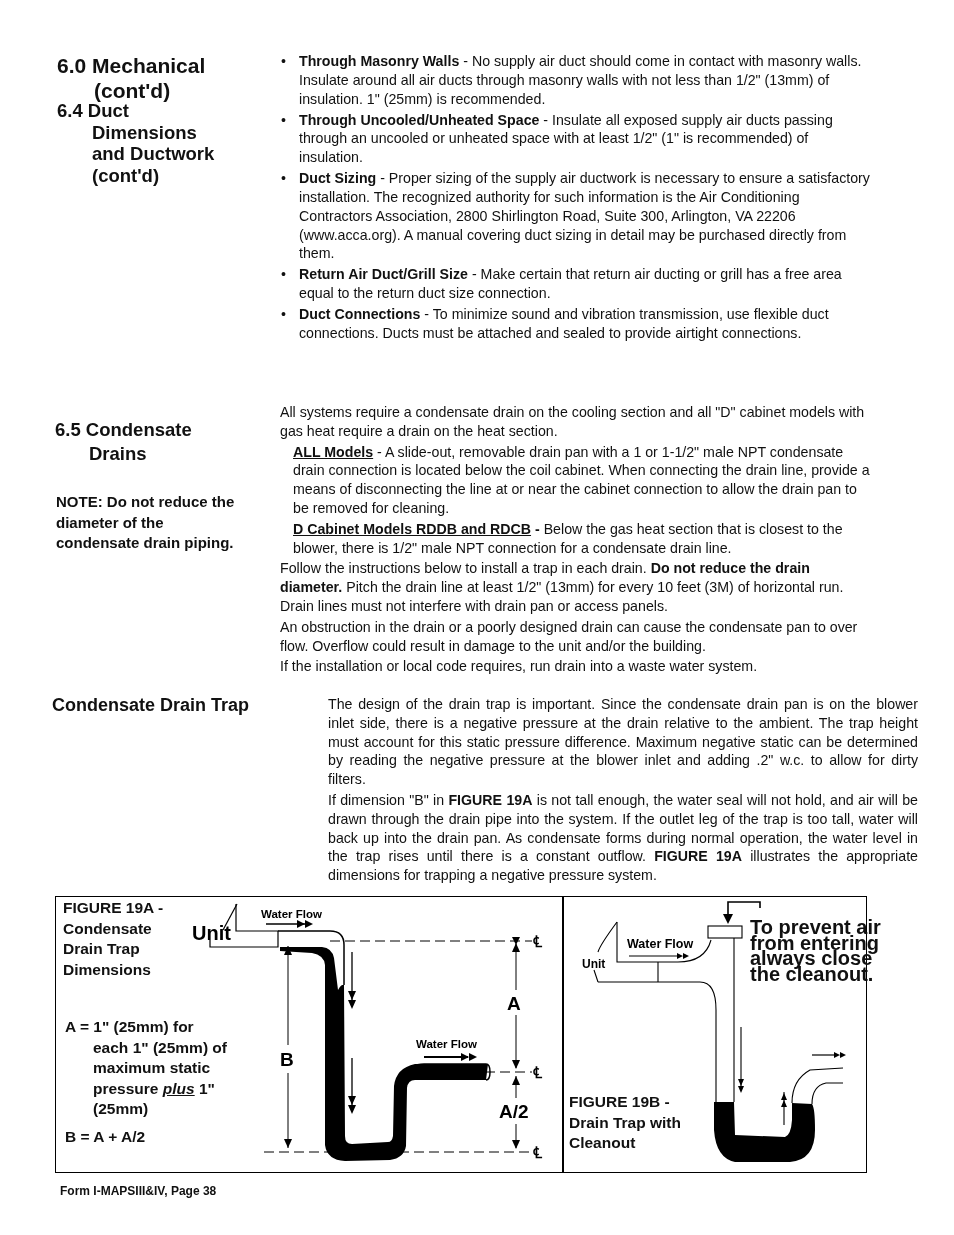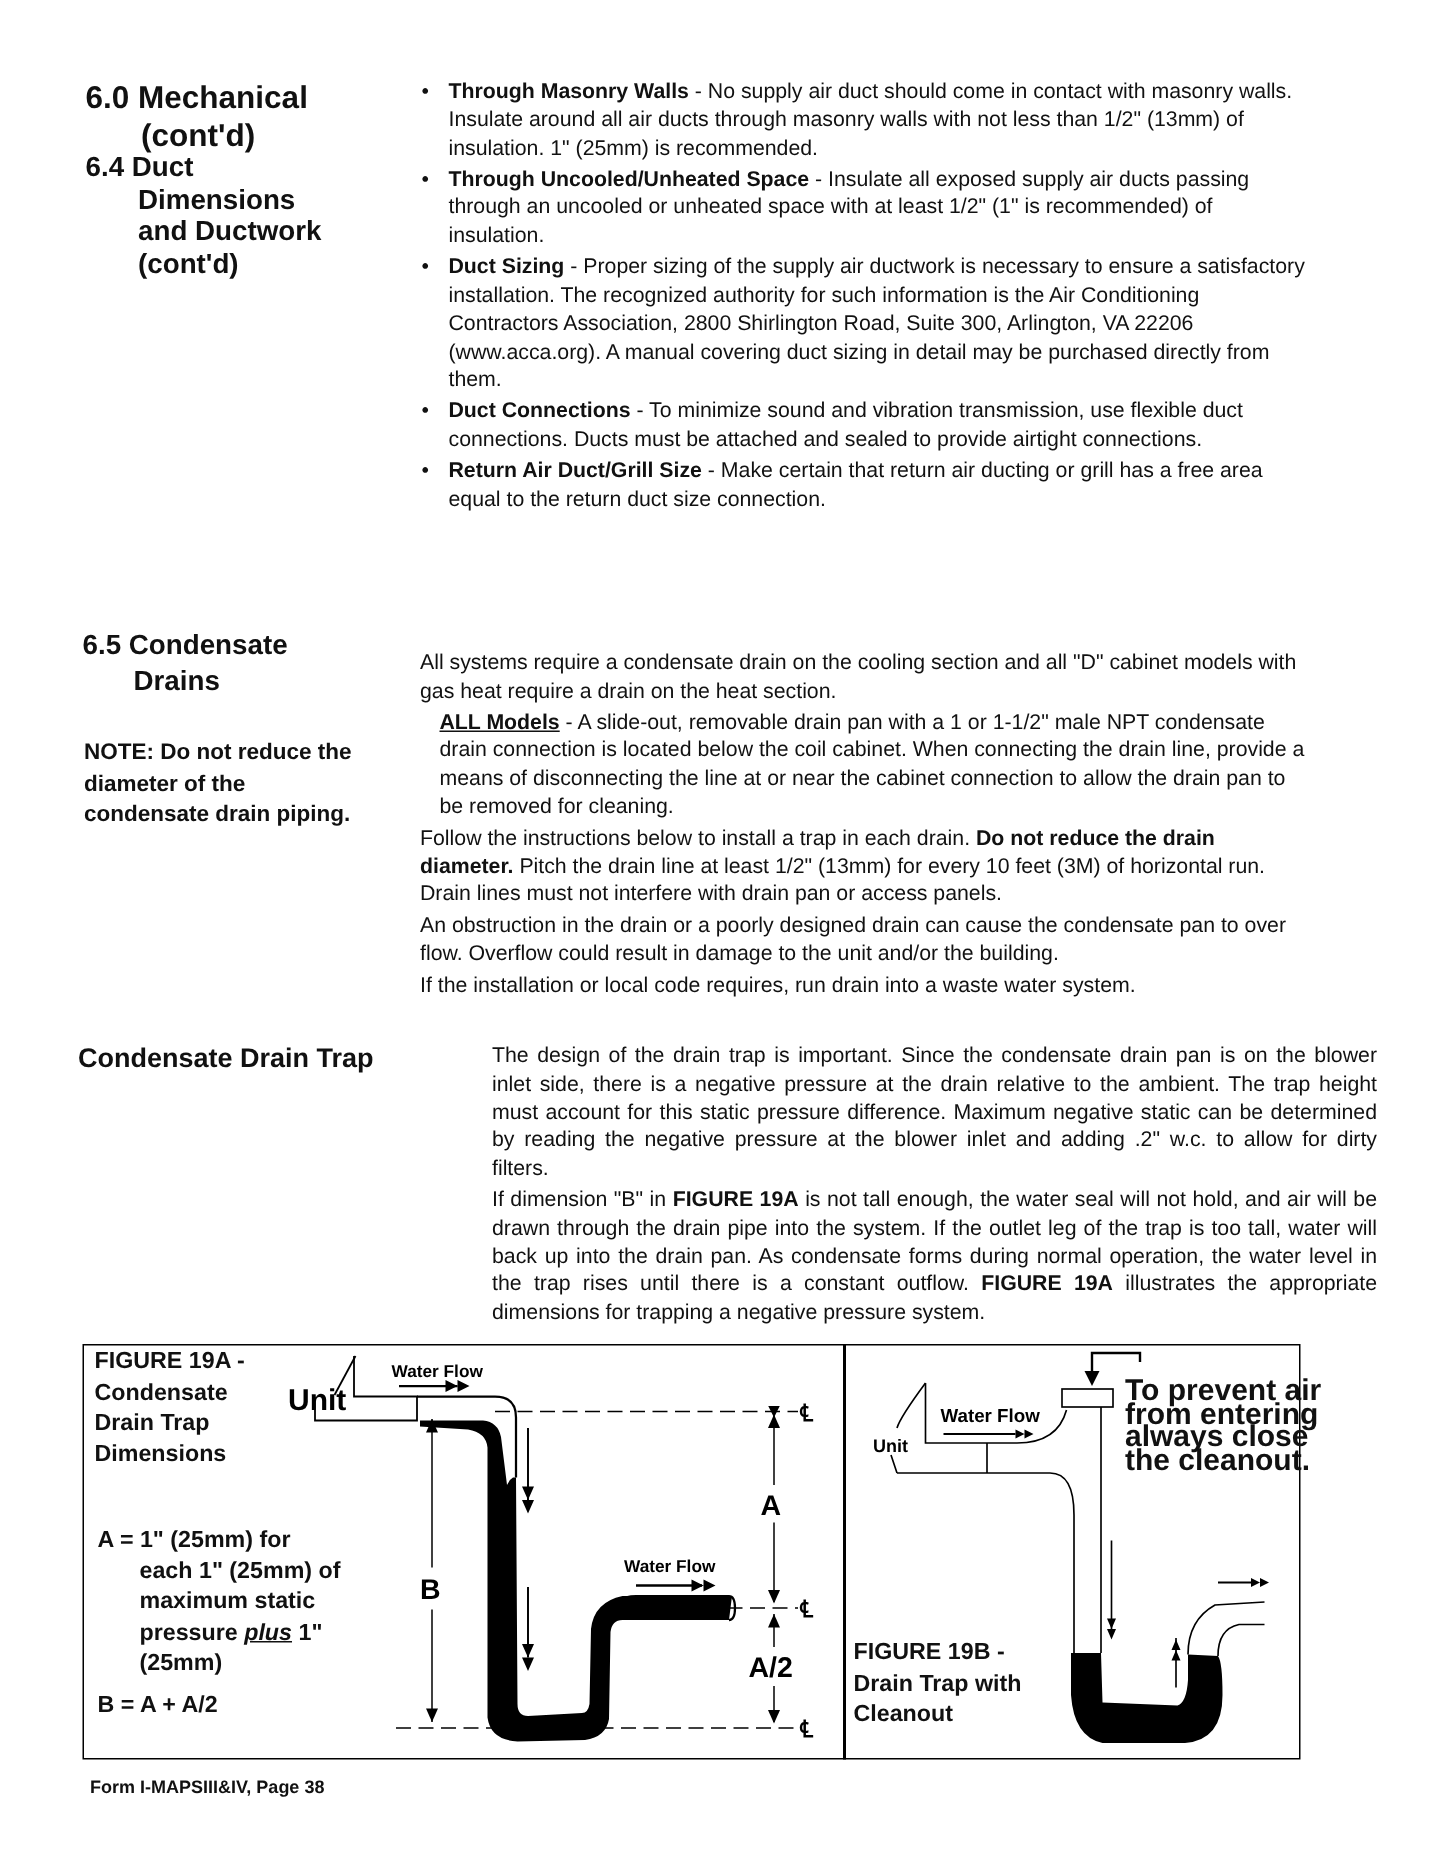--- a/index.html
+++ b/index.html
@@ -57,28 +57,29 @@
 
 <div class="abs note" style="left:56px; top:492px; width:190px;">NOTE: Do not reduce the diameter of the condensate drain piping.</div>
 
 <div class="abs sidelabel" style="left:52px; top:696px;">Condensate Drain Trap</div>
 
 <div class="abs body-text" style="left:280px; top:52px; width:592px;">
   <ul class="bullets">
     <li><span class="b">Through Masonry Walls</span><span> - No supply air duct should come in contact with masonry walls. Insulate around all air ducts through masonry walls with not less than 1/2" (13mm) of insulation. 1" (25mm) is recommended.</span></li>
     <li><span class="b">Through Uncooled/Unheated Space</span><span> - Insulate all exposed supply air ducts passing through an uncooled or unheated space with at least 1/2" (1" is recommended) of insulation.</span></li>
     <li><span class="b">Duct Sizing</span><span> - Proper sizing of the supply air ductwork is necessary to ensure a satisfactory installation. The recognized authority for such information is the Air Conditioning Contractors Association, 2800 Shirlington Road, Suite 300, Arlington, VA 22206 (www.acca.org). A manual covering duct sizing in detail may be purchased directly from them.</span></li>
+    <li><span class="b">Return Air Duct/Grill Size</span><span> - Make certain that return air ducting or grill has a free area equal to the return duct size connection.</span></li>
     <li><span class="b">Duct Connections</span><span> - To minimize sound and vibration transmission, use flexible duct connections. Ducts must be attached and sealed to provide airtight connections.</span></li>
-    <li><span class="b">Return Air Duct/Grill Size</span><span> - Make certain that return air ducting or grill has a free area equal to the return duct size connection.</span></li>
   </ul>
 </div>
 
-<div class="abs body-text" style="left:280px; top:433px; width:592px;">
+<div class="abs body-text" style="left:280px; top:403px; width:592px;">
   <p>All systems require a condensate drain on the cooling section and all "D" cabinet models with gas heat require a drain on the heat section.</p>
   <p class="sub"><span class="u">ALL Models</span><span> - A slide-out, removable drain pan with a 1 or 1-1/2" male NPT condensate drain connection is located below the coil cabinet. When connecting the drain line, provide a means of disconnecting the line at or near the cabinet connection to allow the drain pan to be removed for cleaning.</span></p>
+  <p class="sub"><span class="u">D Cabinet Models RDDB and RDCB</span><span class="b"> -</span><span> Below the gas heat section that is closest to the blower, there is 1/2" male NPT connection for a condensate drain line.</span></p>
   <p><span>Follow the instructions below to install a trap in each drain. </span><span class="b">Do not reduce the drain diameter.</span><span> Pitch the drain line at least 1/2" (13mm) for every 10 feet (3M) of horizontal run. Drain lines must not interfere with drain pan or access panels.</span></p>
   <p>An obstruction in the drain or a poorly designed drain can cause the condensate pan to over flow. Overflow could result in damage to the unit and/or the building.</p>
   <p>If the installation or local code requires, run drain into a waste water system.</p>
 </div>
 
 <div class="abs body-text just" style="left:280px; top:695px; width:590px;">
   <p>The design of the drain trap is important. Since the condensate drain pan is on the blower inlet side, there is a negative pressure at the drain relative to the ambient. The trap height must account for this static pressure difference. Maximum negative static can be determined by reading the negative pressure at the blower inlet and adding .2" w.c. to allow for dirty filters.</p>
   <p><span>If dimension "B" in </span><span class="b">FIGURE 19A</span><span> is not tall enough, the water seal will not hold, and air will be drawn through the drain pipe into the system. If the outlet leg of the trap is too tall, water will back up into the drain pan. As condensate forms during normal operation, the water level in the trap rises until there is a constant outflow. </span><span class="b">FIGURE 19A</span><span> illustrates the appropriate dimensions for trapping a negative pressure system.</span></p>
 </div>
 

